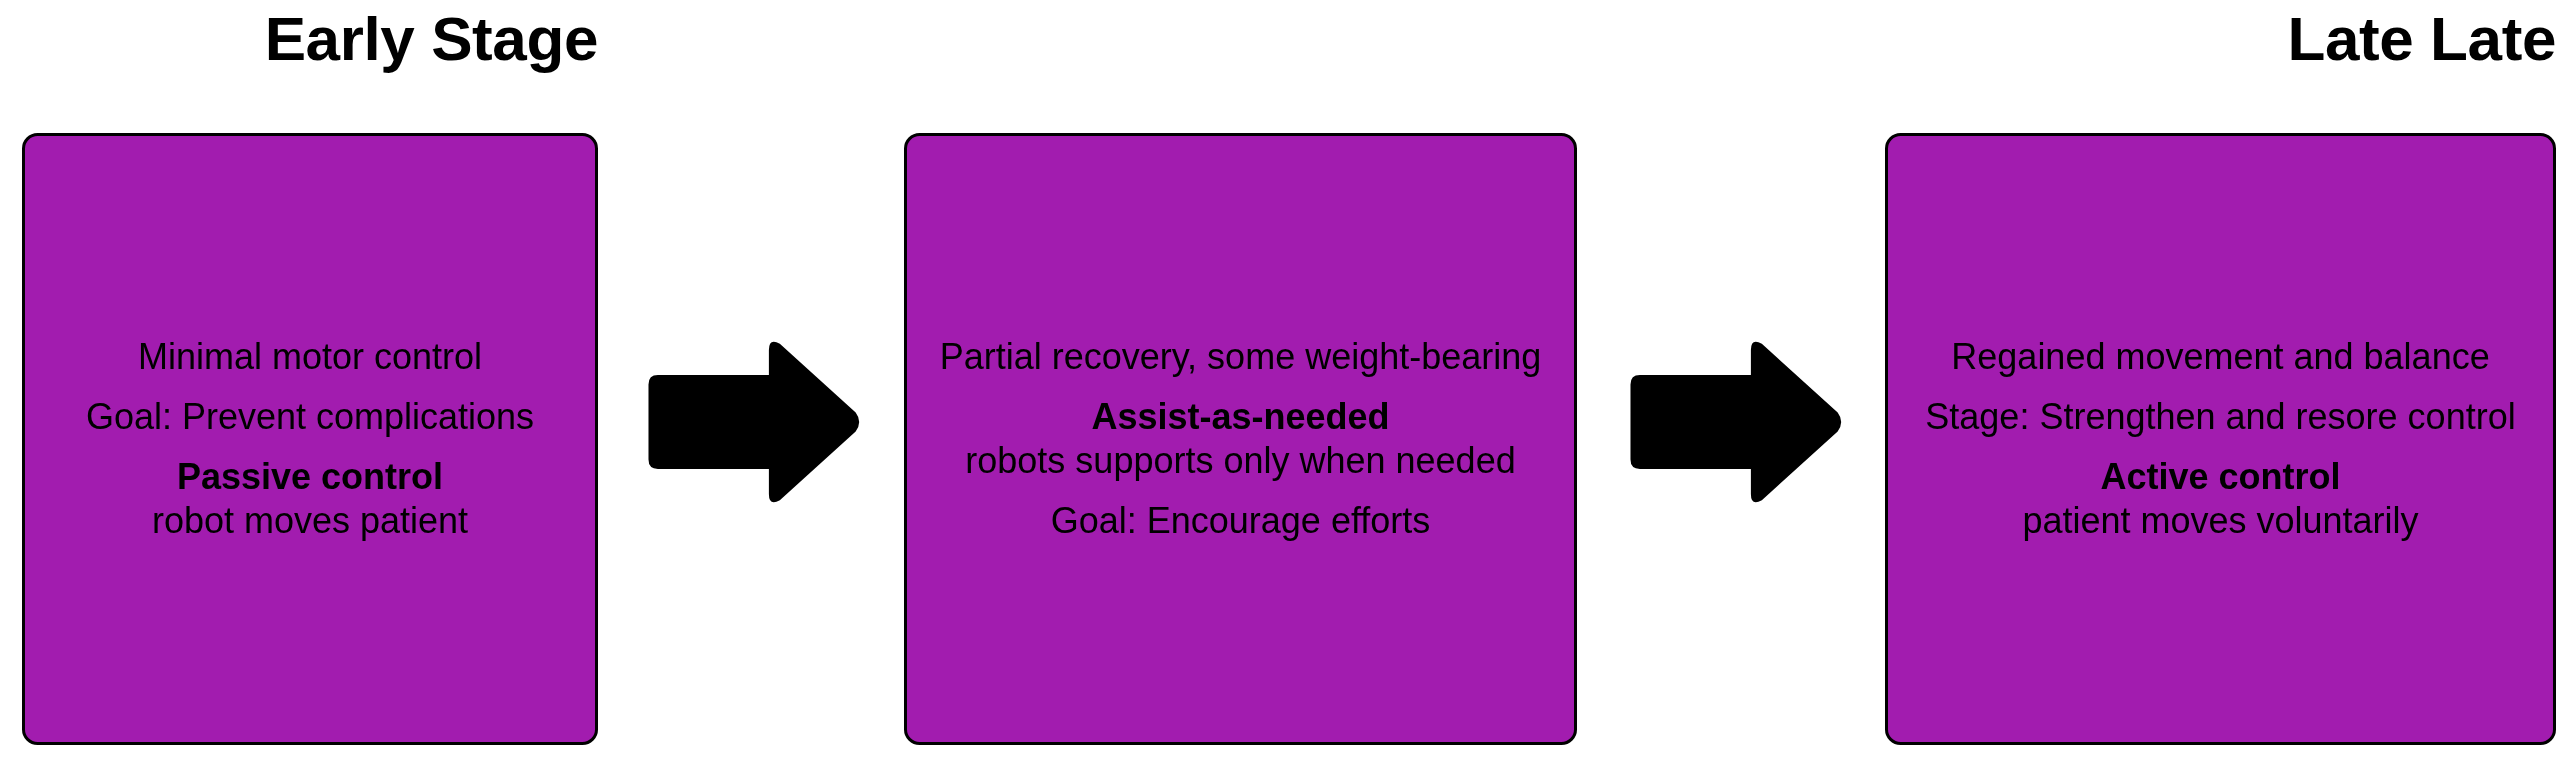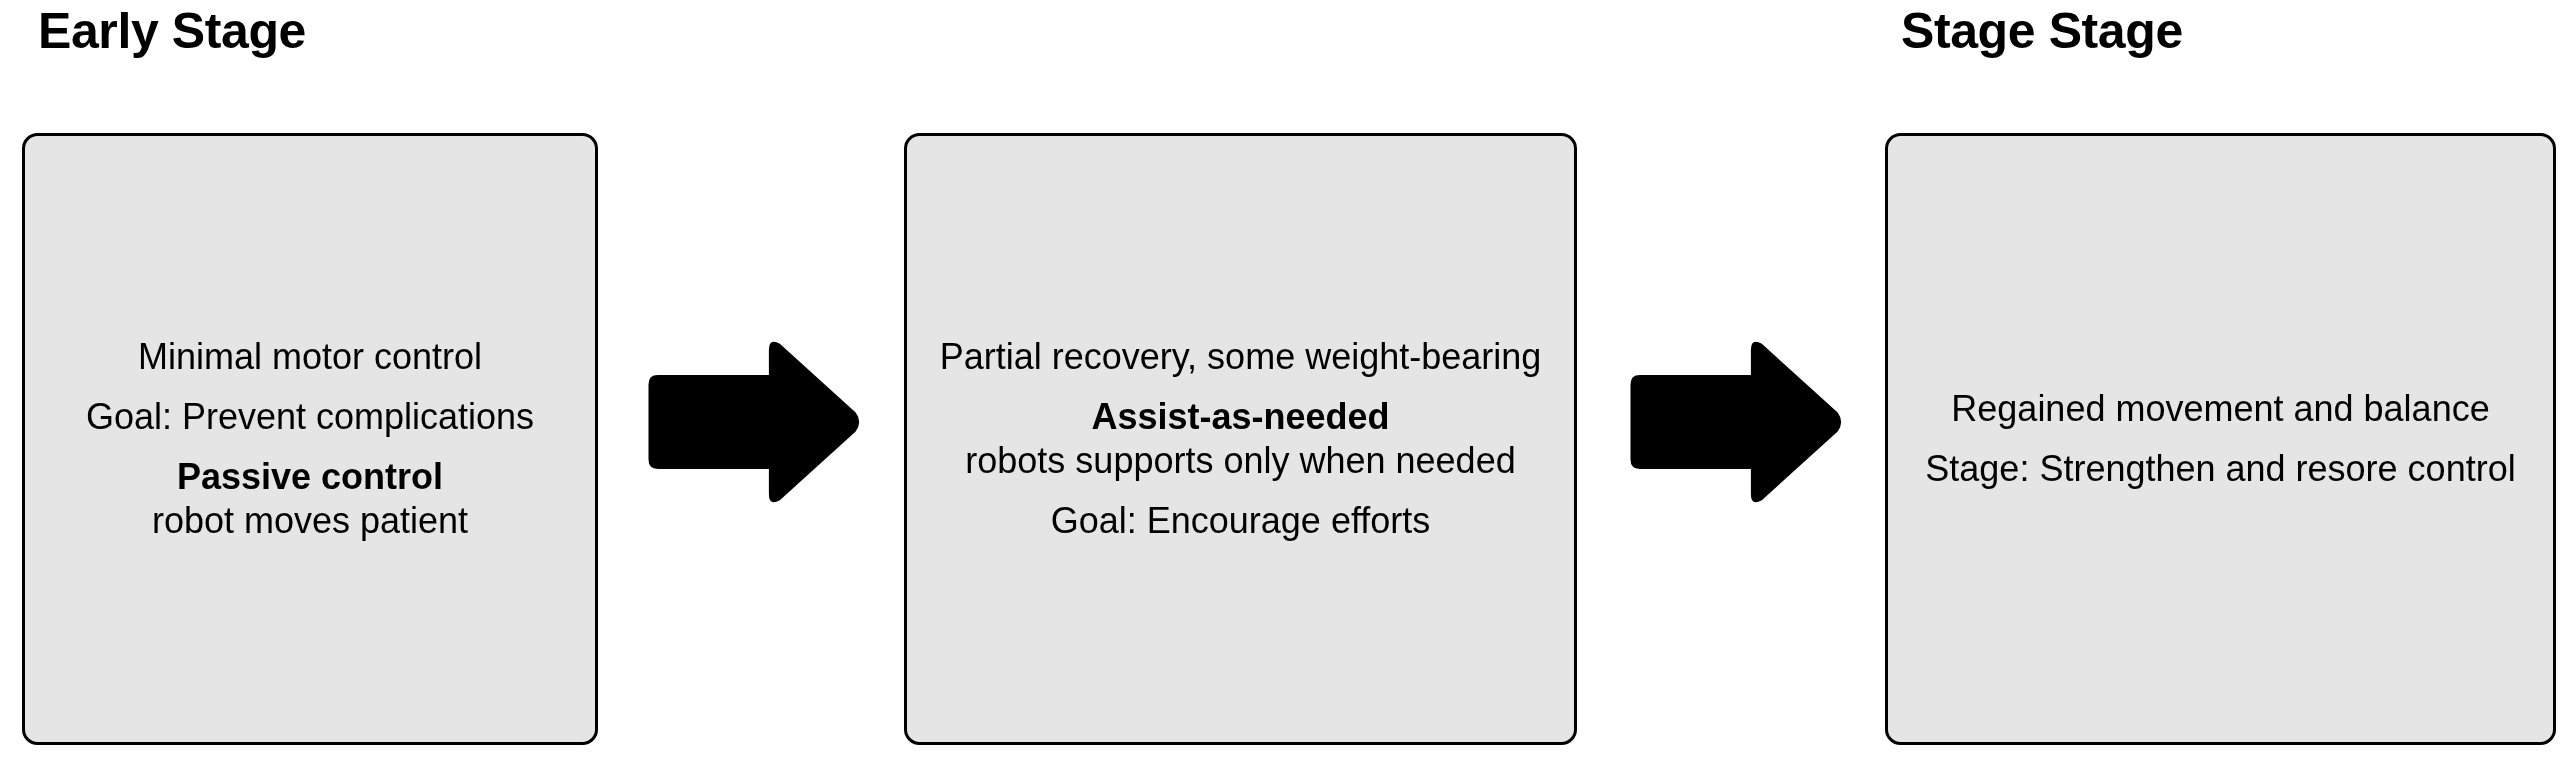--- a/index.html
+++ b/index.html
@@ -24,40 +24,40 @@
   
   .stage {
     position: absolute;
     top: 0;
     height: 779px;
   }
 
   .stage-title {
     position: absolute;
     top: 1.6px;
-    left: 16px;
+    left: 0;
     width: 100%;
-    text-align: left;
-    font-size: 50px;
+    text-align: right;
+    font-size: 62px;
     font-weight: bold;
     line-height: 1.18;
     letter-spacing: -0.4px;
     white-space: nowrap;
   }
 
   .stage-box {
     position: absolute;
     top: 133px;
     left: 0;
     width: 100%;
     height: 612px;
     box-sizing: border-box;
     border: 3.9px solid #000000;
     border-radius: 15.6px;
-    background: #e5e5e5;
+    background: #a21caf;
     display: flex;
     flex-direction: column;
     justify-content: center;
   }
 
   .box-inner {
     width: 100%;
     box-sizing: border-box;
     padding: 0 11px;
     text-align: center;
@@ -166,23 +166,27 @@
                  Q 176 218 176 202
                  L 176 170
                  L 34 170
                  Q 22 170 22 158
                  Z" fill="#000000"></path>
       </svg>
     </span>
   </div>
 
   <div class="stage" id="stage-3">
-    <div class="stage-title">Stage Stage</div>
+    <div class="stage-title">Late Late</div>
     <div class="stage-box">
       <div class="box-inner">
         <div class="para">Regained movement and balance</div>
         <div class="para">Stage: Strengthen and resore control</div>
+        <div class="para">
+          <span class="strong">Active control</span>
+          <span class="normal">patient moves voluntarily</span>
+        </div>
       </div>
     </div>
   </div>
 
 </div>
 
 
 </body></html>

